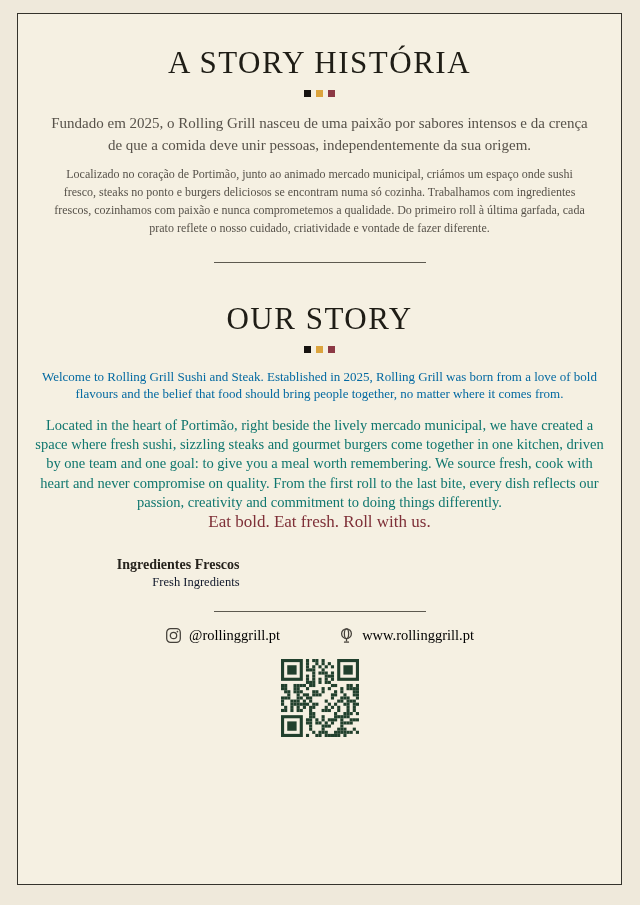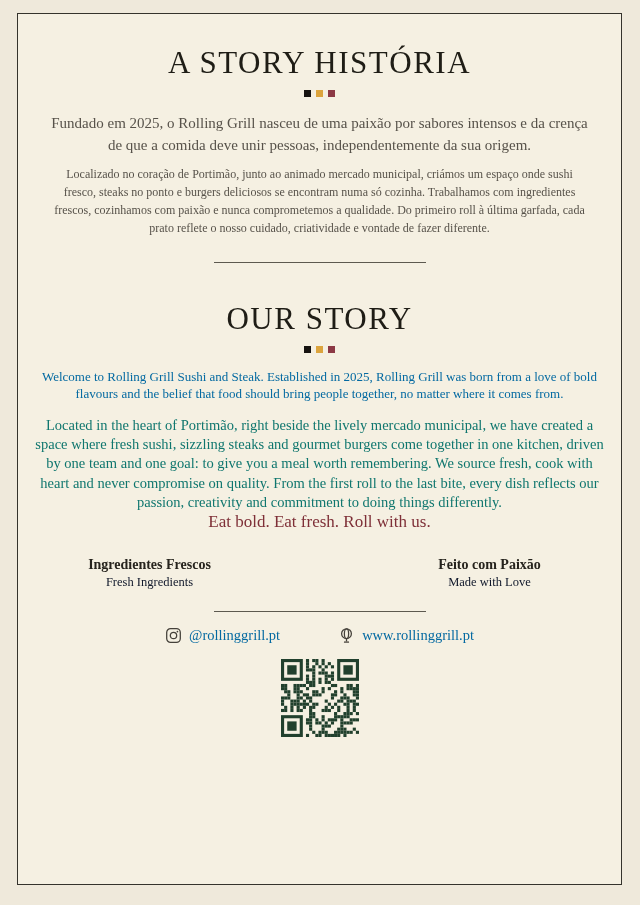--- a/index.html
+++ b/index.html
@@ -83,39 +83,39 @@
   .tagline {
     font-size: 17px;
     color: #7e2f37;
   }
   .features {
     margin: 25px auto 0;
     width: 520px;
     display: flex;
     justify-content: space-between;
   }
-  .feature { width: 180px; }
+  .feature { width: 180px; text-align: right; }
   .feature-title {
     font-size: 14px;
     font-weight: bold;
     color: #26231d;
   }
   .feature-sub {
     margin-top: 2px;
     font-size: 12.5px;
     color: #0f172a;
   }
   .divider-2 { margin-top: 21px; }
   .social {
     margin-top: 15px;
     display: flex;
     justify-content: center;
     align-items: center;
     gap: 58px;
-    color: #0369a1;
+    color: #000000;
     font-size: 14.5px;
   }
   .social-item {
     display: flex;
     align-items: center;
     gap: 7px;
   }
   .social-item svg { display: block; }
   .qr-wrap {
     margin: 15px auto 0;
@@ -156,24 +156,20 @@
   <p class="intro-en">Welcome to Rolling Grill Sushi and Steak. Established in 2025, Rolling Grill was born from a love of bold flavours and the belief that food should bring people together,  no matter where it comes from.</p>
 
   <p class="body-en">Located in the heart of Portimão, right beside the lively mercado municipal, we have created a space where fresh sushi, sizzling steaks and gourmet burgers come together in one kitchen, driven by one team and one goal: to give you a meal worth remembering. We source fresh, cook with heart and never compromise on quality. From the first roll to the last bite, every dish reflects our passion, creativity and commitment to doing things differently.</p>
 
   <div class="tagline">Eat bold. Eat fresh. Roll with us.</div>
 
   <div class="features">
     <div class="feature">
       <div class="feature-title">Ingredientes Frescos</div>
       <div class="feature-sub">Fresh Ingredients</div>
-    </div>
-    <div class="feature">
-      <div class="feature-title">Feito com Paixão</div>
-      <div class="feature-sub">Made with Love</div>
     </div>
   </div>
 
   <hr class="divider divider-2">
 
   <div class="social">
     <div class="social-item">
       <svg width="17" height="17" viewBox="0 0 16 16" fill="none" stroke="#45413a" stroke-width="1.2">
         <rect x="1.6" y="1.6" width="12.8" height="12.8" rx="3.6"></rect>
         <circle cx="8" cy="8" r="3"></circle>

